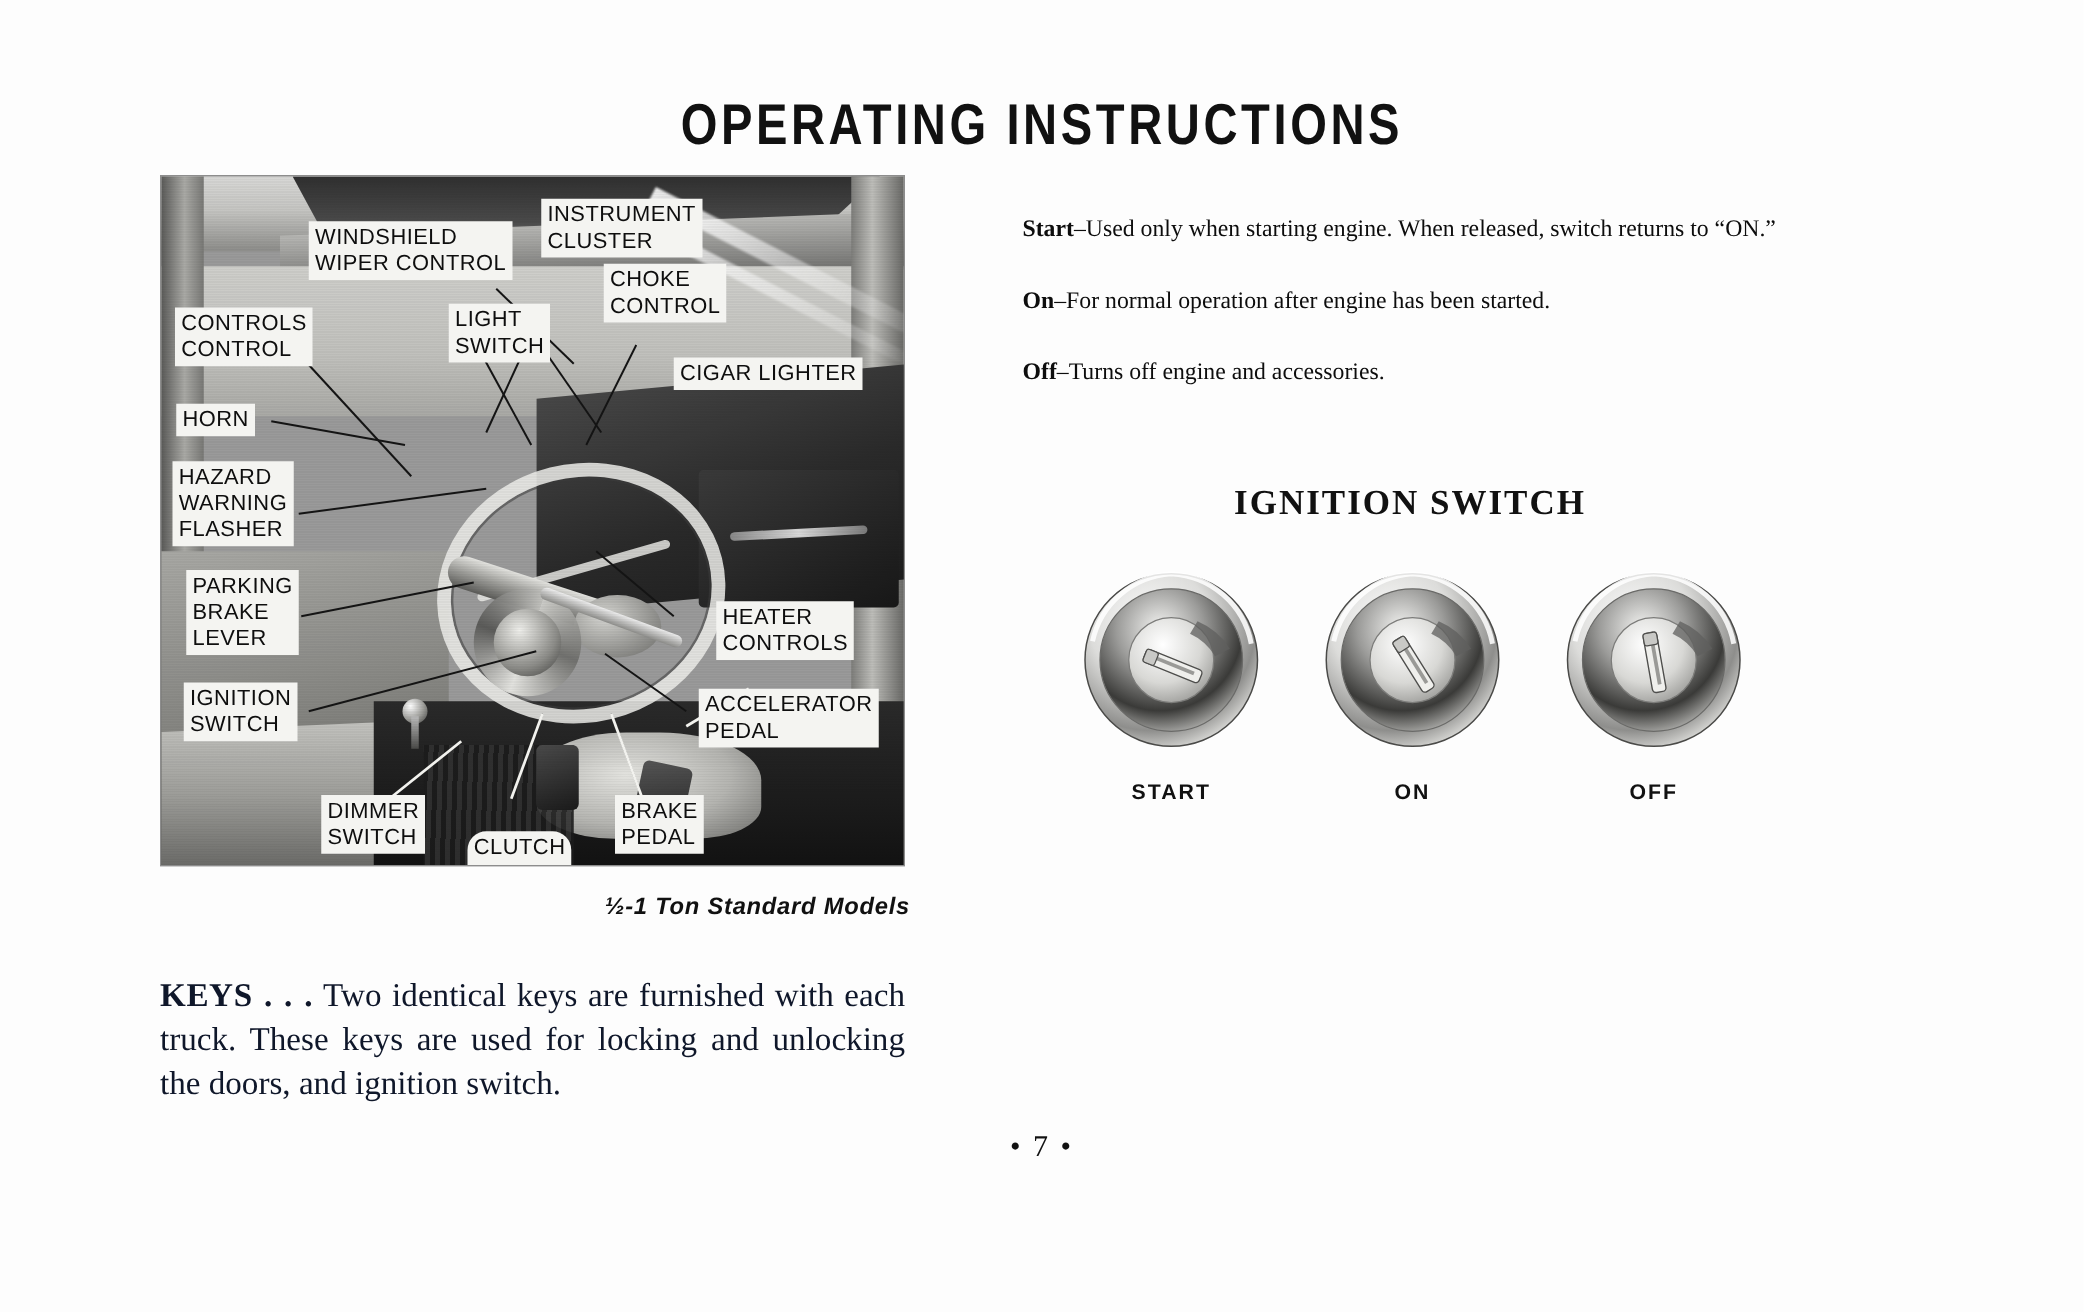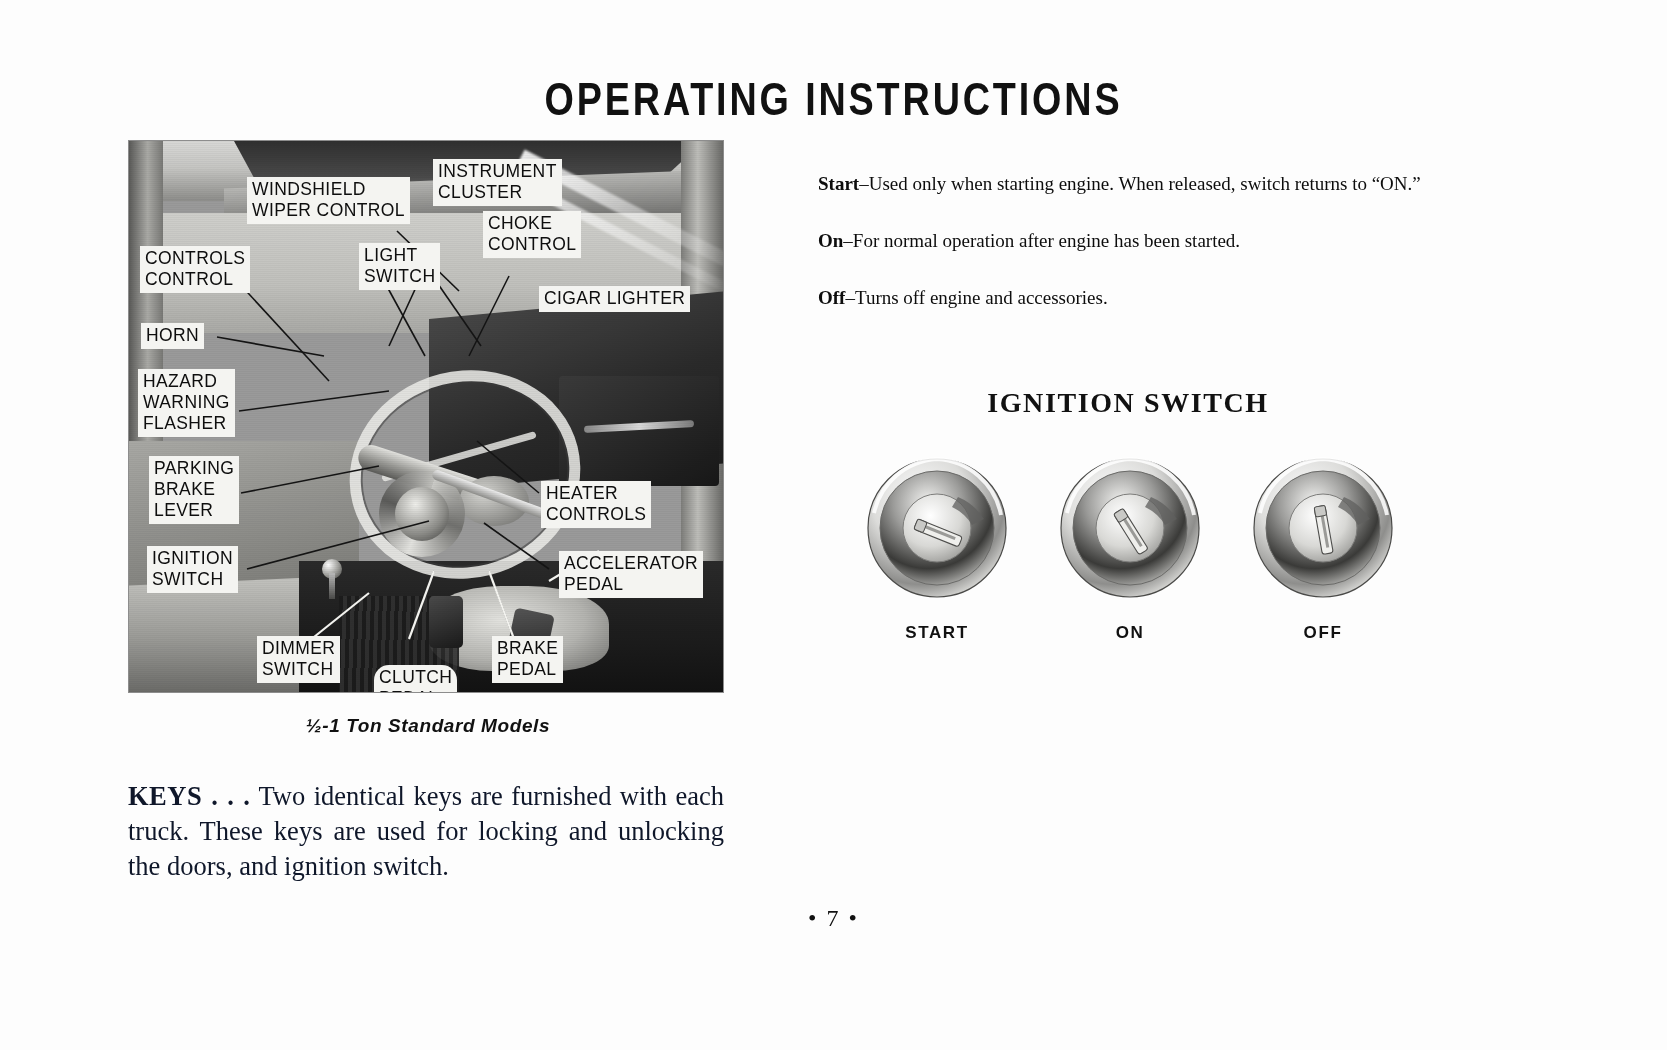--- a/index.html
+++ b/index.html
@@ -126,21 +126,21 @@
     font-weight:400;
     font-size:17.5px;
     line-height:21px;
     letter-spacing:.4px;
     padding:2px 5px 3px 5px;
     white-space:pre;
   }
 
   
   .caption{
-    margin-top:22px;text-align:center;
+    margin-top:22px;text-align:right;
     font-family:"Liberation Sans",sans-serif;
     font-style:italic;font-weight:700;
     font-size:19px;letter-spacing:.6px;color:#111;
   }
 
   
   .keys{
     margin-top:42px;
     width:596px;
     font-size:26.5px;line-height:35px;
@@ -271,21 +271,21 @@
       <div class="cl" style="left:410px;top:145px;">CIGAR LIGHTER</div>
       <div class="cl" style="left:12px;top:182px;">HORN</div>
       <div class="cl" style="left:9px;top:228px;">HAZARD
 WARNING
 FLASHER</div>
       <div class="cl" style="left:20px;top:315px;">PARKING
 BRAKE
 LEVER</div>
       <div class="cl" style="left:18px;top:405px;">IGNITION
 SWITCH</div>
-      <div class="cl" style="left:412px;top:340px;">HEATER
+      <div class="cl" style="left:444px;top:340px;">HEATER
 CONTROLS</div>
       <div class="cl" style="left:430px;top:410px;">ACCELERATOR
 PEDAL</div>
       <div class="cl" style="left:128px;top:495px;">DIMMER
 SWITCH</div>
       <div class="cl" style="left:245px;top:524px;border-radius:15px;">CLUTCH
 PEDAL</div>
       <div class="cl" style="left:363px;top:495px;">BRAKE
 PEDAL</div>
     </div>

